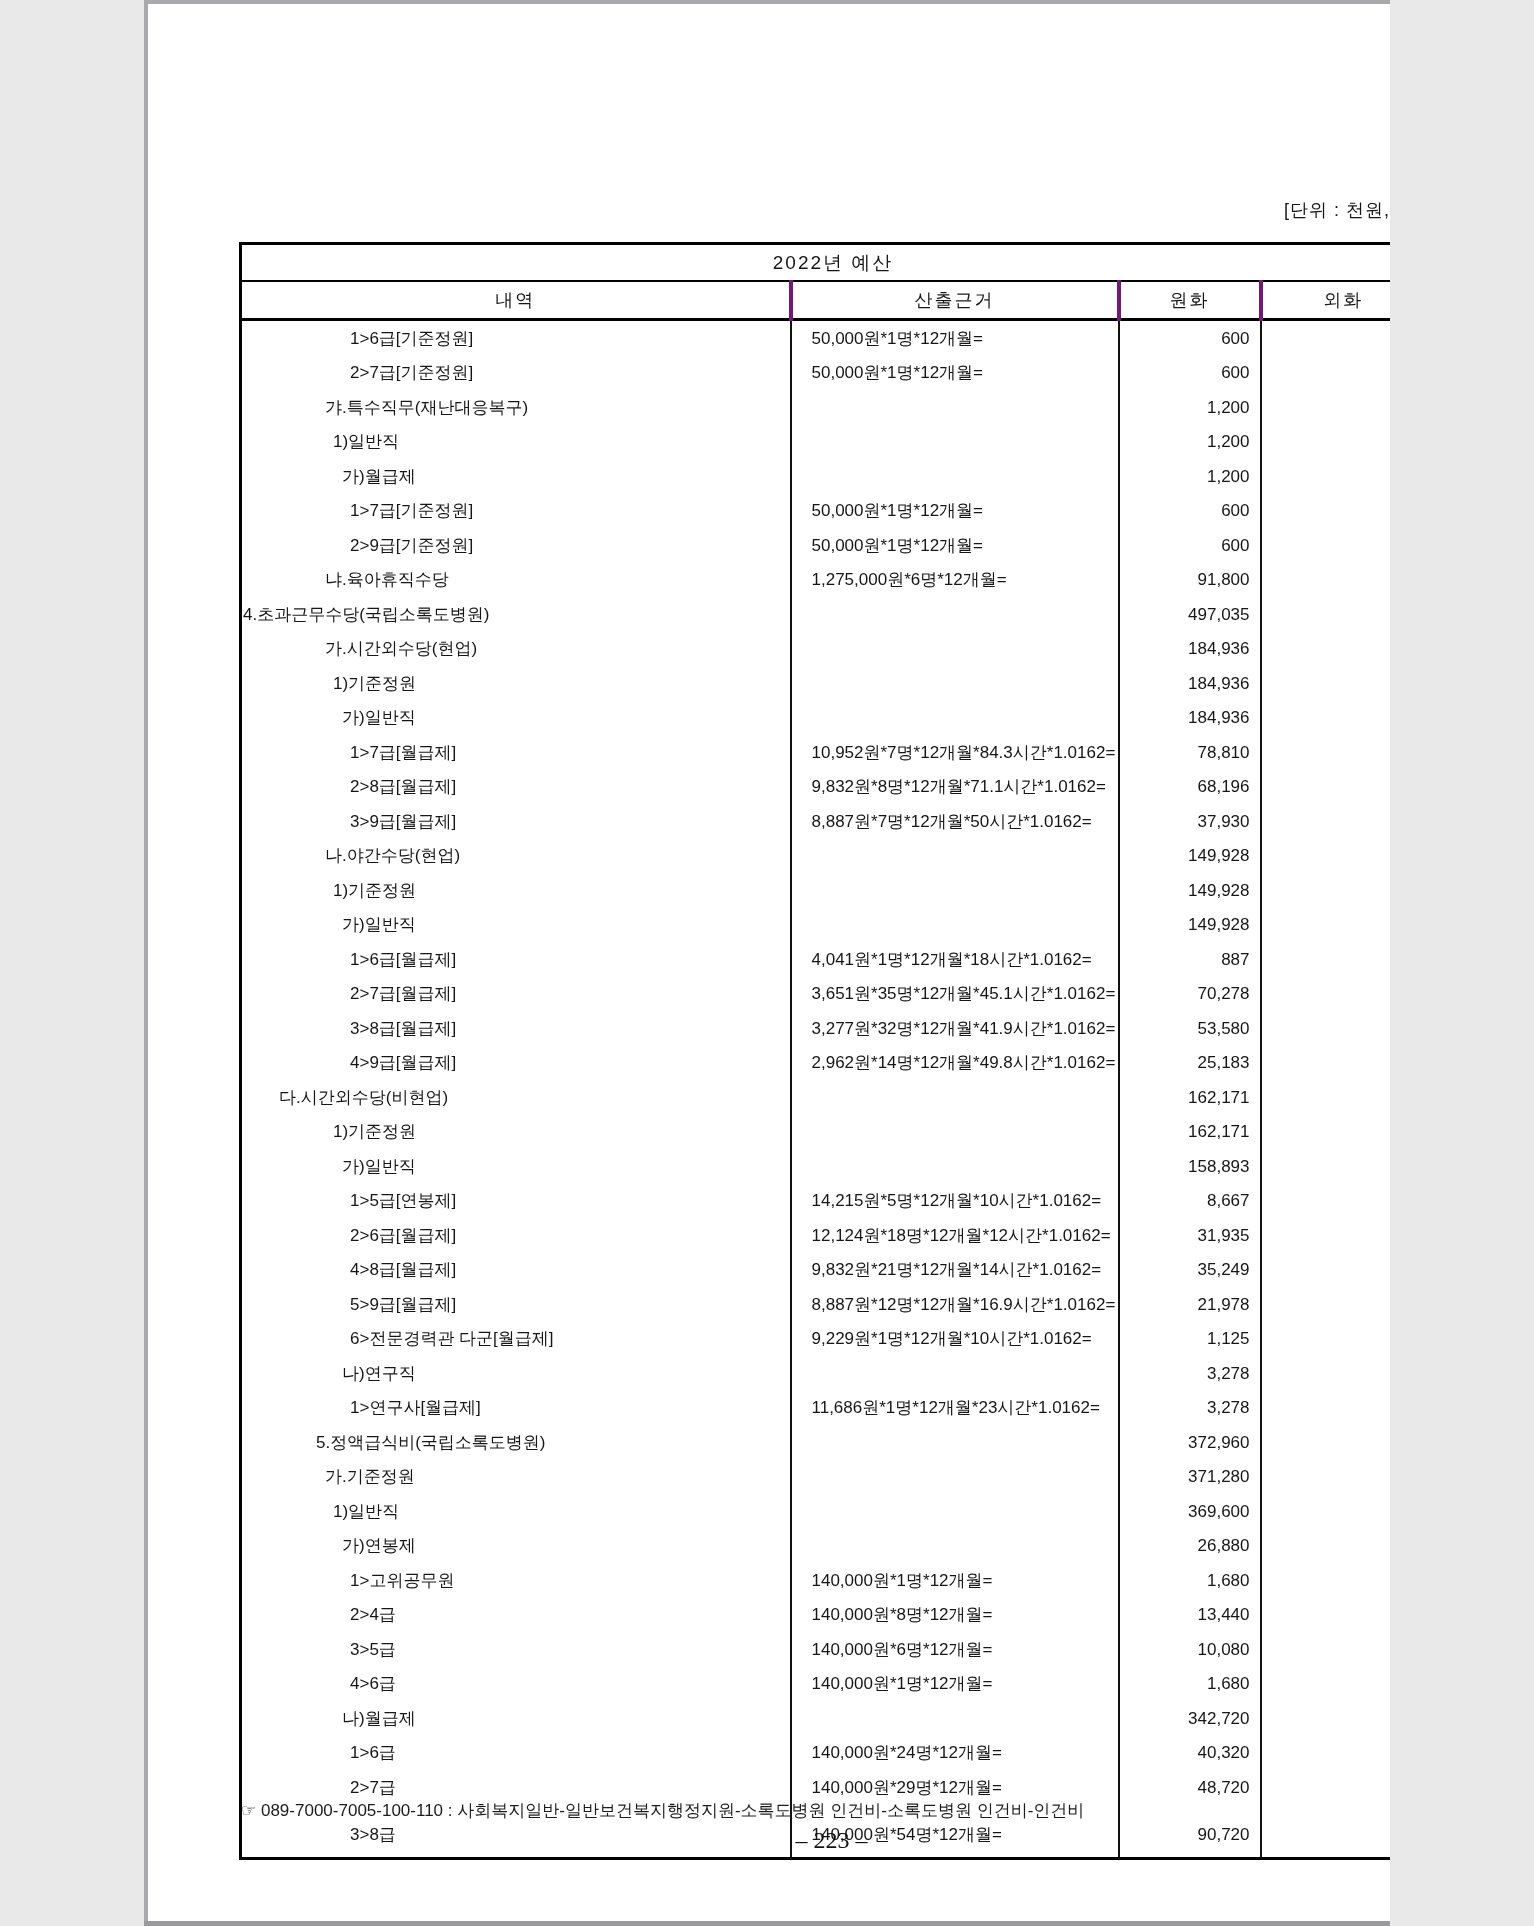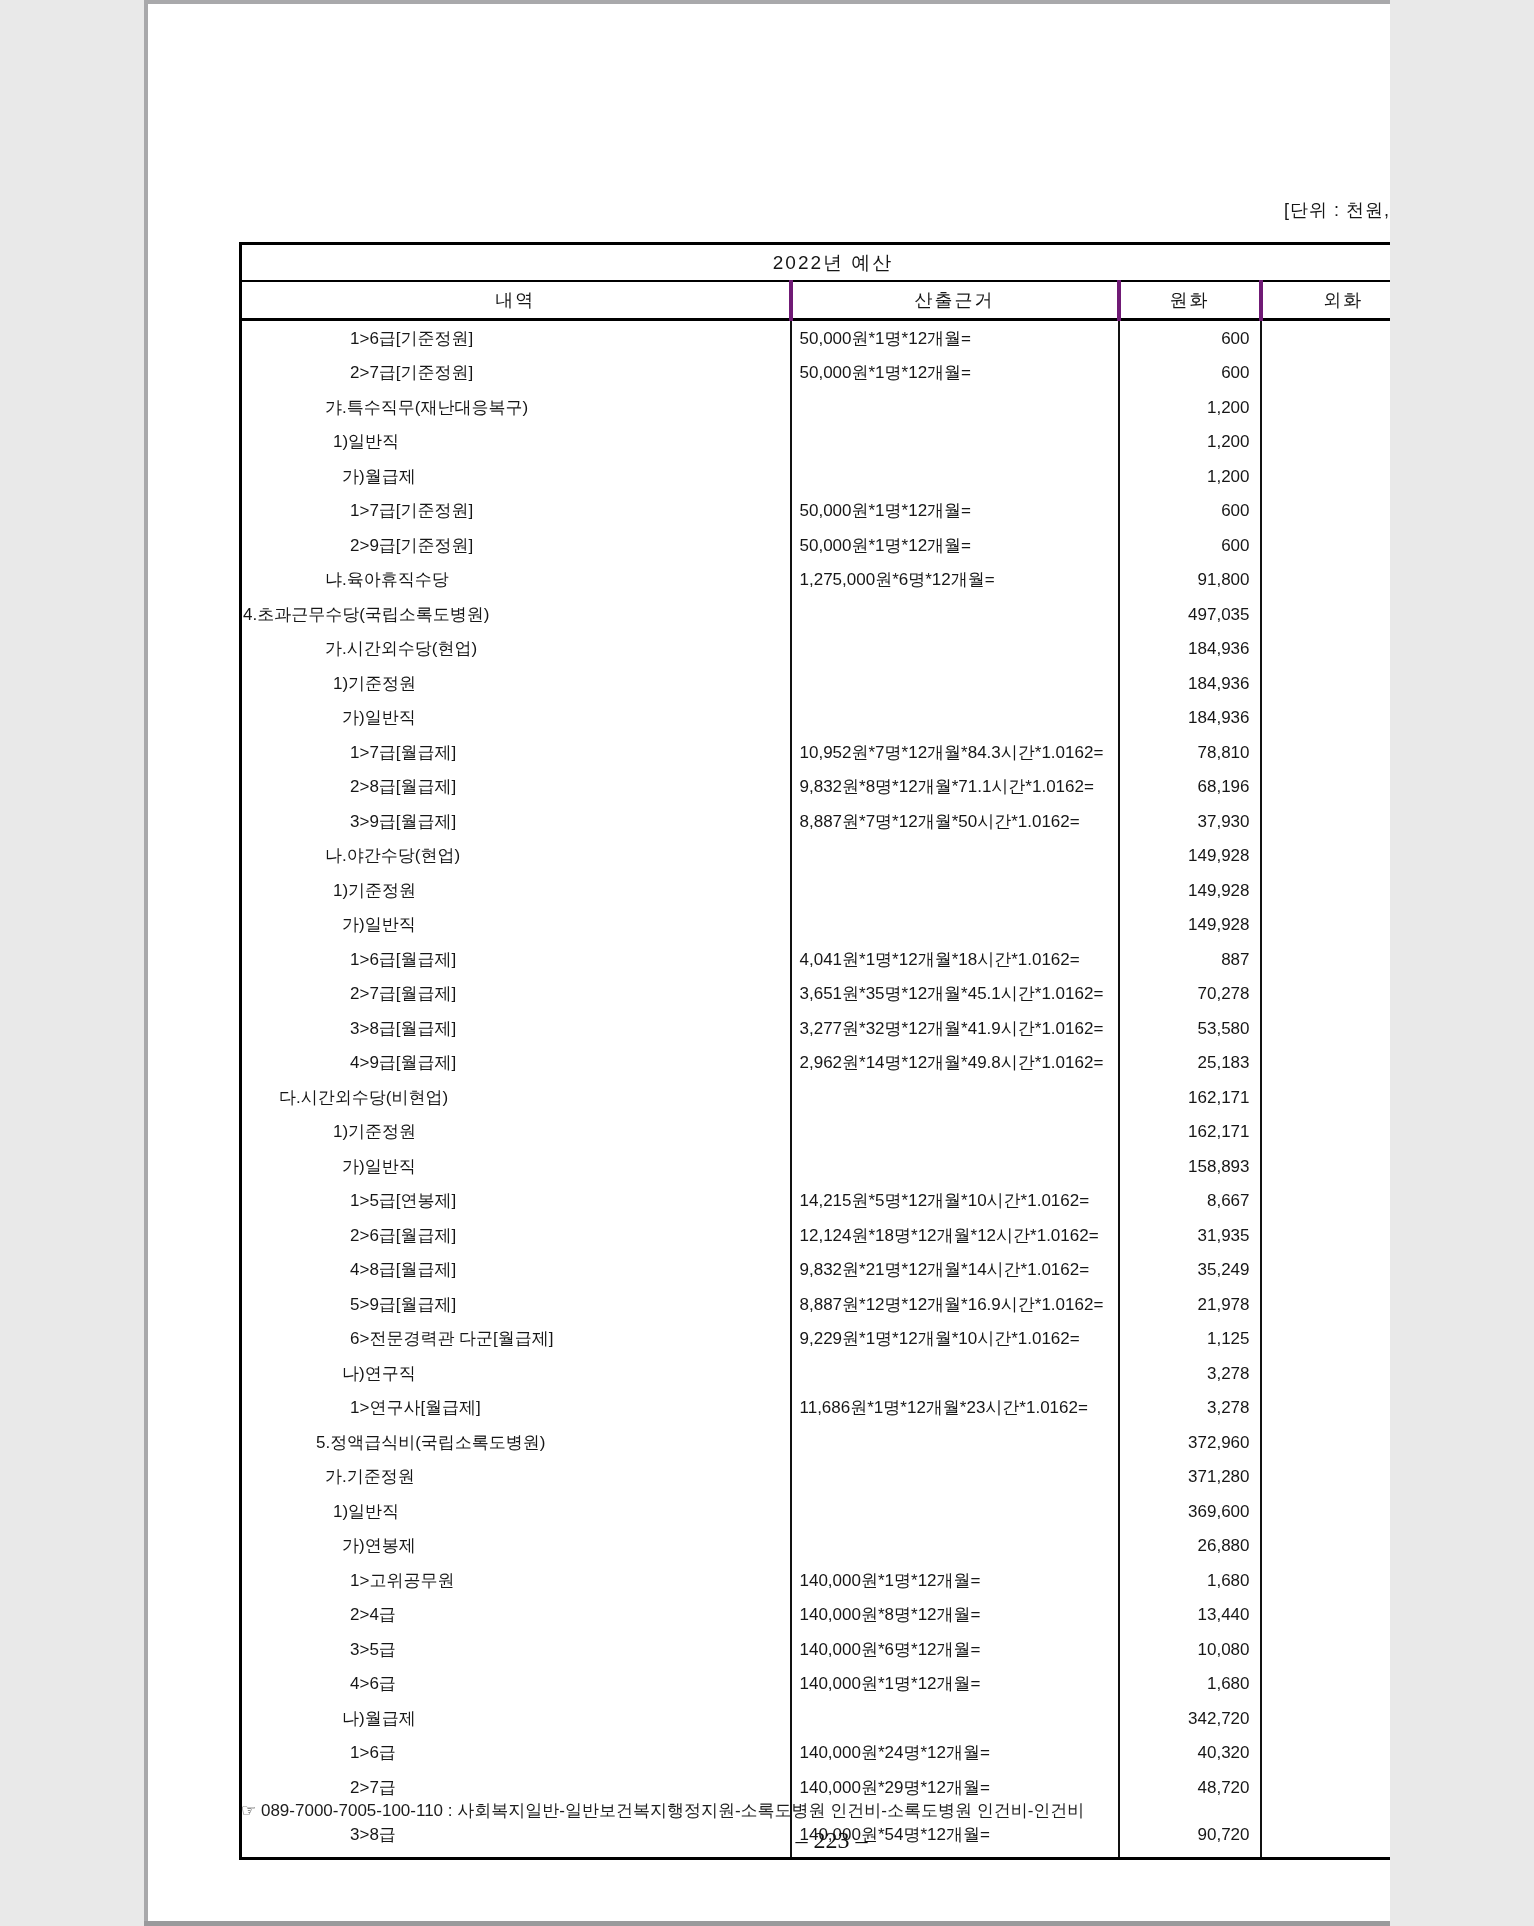--- a/index.html
+++ b/index.html
@@ -35,21 +35,21 @@
     border-bottom:3px solid #000;border-left:2px solid #111;border-right:4px solid #701a75;
   }
   tr.header-row td:first-child{border-left:none;}
   tr.header-row td:last-child{border-right:none;}
   tbody td{
     height:32.5px;font-size:17px;line-height:1;vertical-align:middle;
     border-left:2px solid #111;border-right:2px solid #111;
   }
   tbody td.c-item{border-left:none;}
   tbody td.c-fx{border-right:none;}
-  tbody td.c-basis{padding-left:8px;letter-spacing:0;margin-left:12px;}
+  tbody td.c-basis{padding-left:20px;letter-spacing:0;margin-left:12px;}
   tbody td.c-won{text-align:right;padding-right:10px;}
   tbody tr.gap-above td{height:42px;padding-top:9px;}
 
   .footer-note{
     position:absolute;left:97px;top:1799px;width:1180px;
     font-size:17px;color:#1c1c1c;letter-spacing:0;
   }
   .page-number{
     position:absolute;left:95px;top:1827px;width:1185px;text-align:center;
     font-family:"Liberation Serif","DejaVu Serif",serif;font-size:24px;color:#111;

